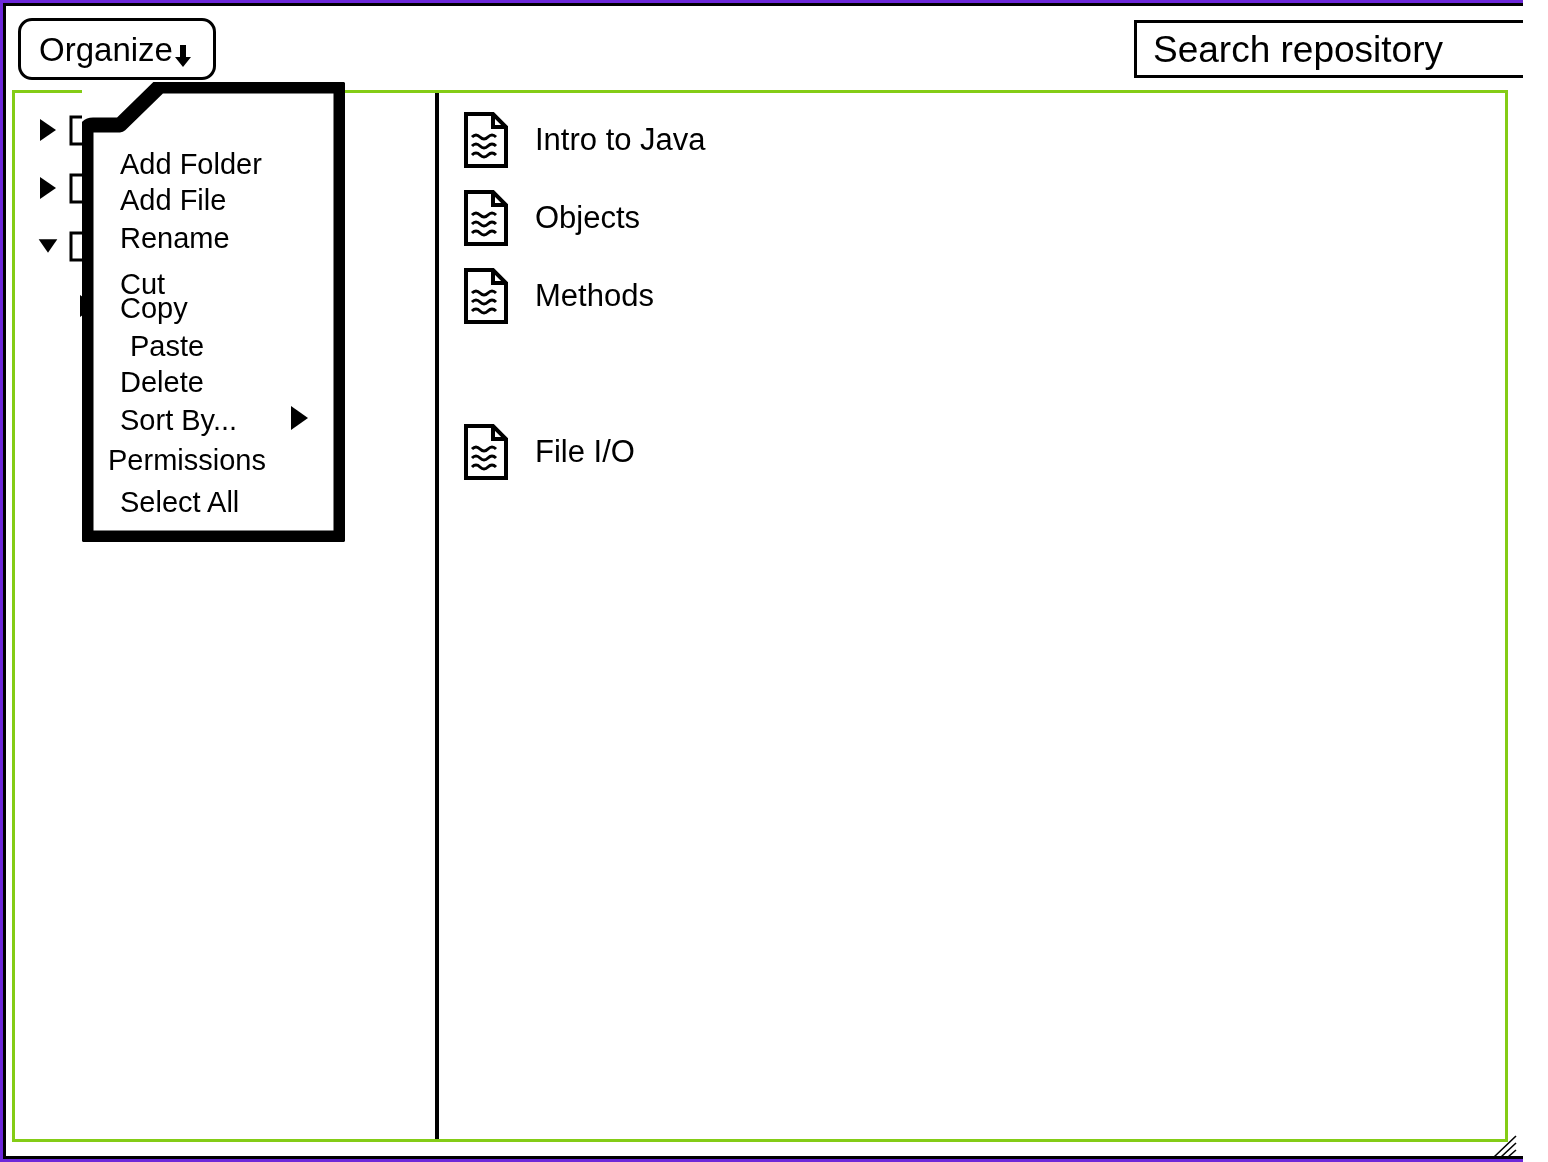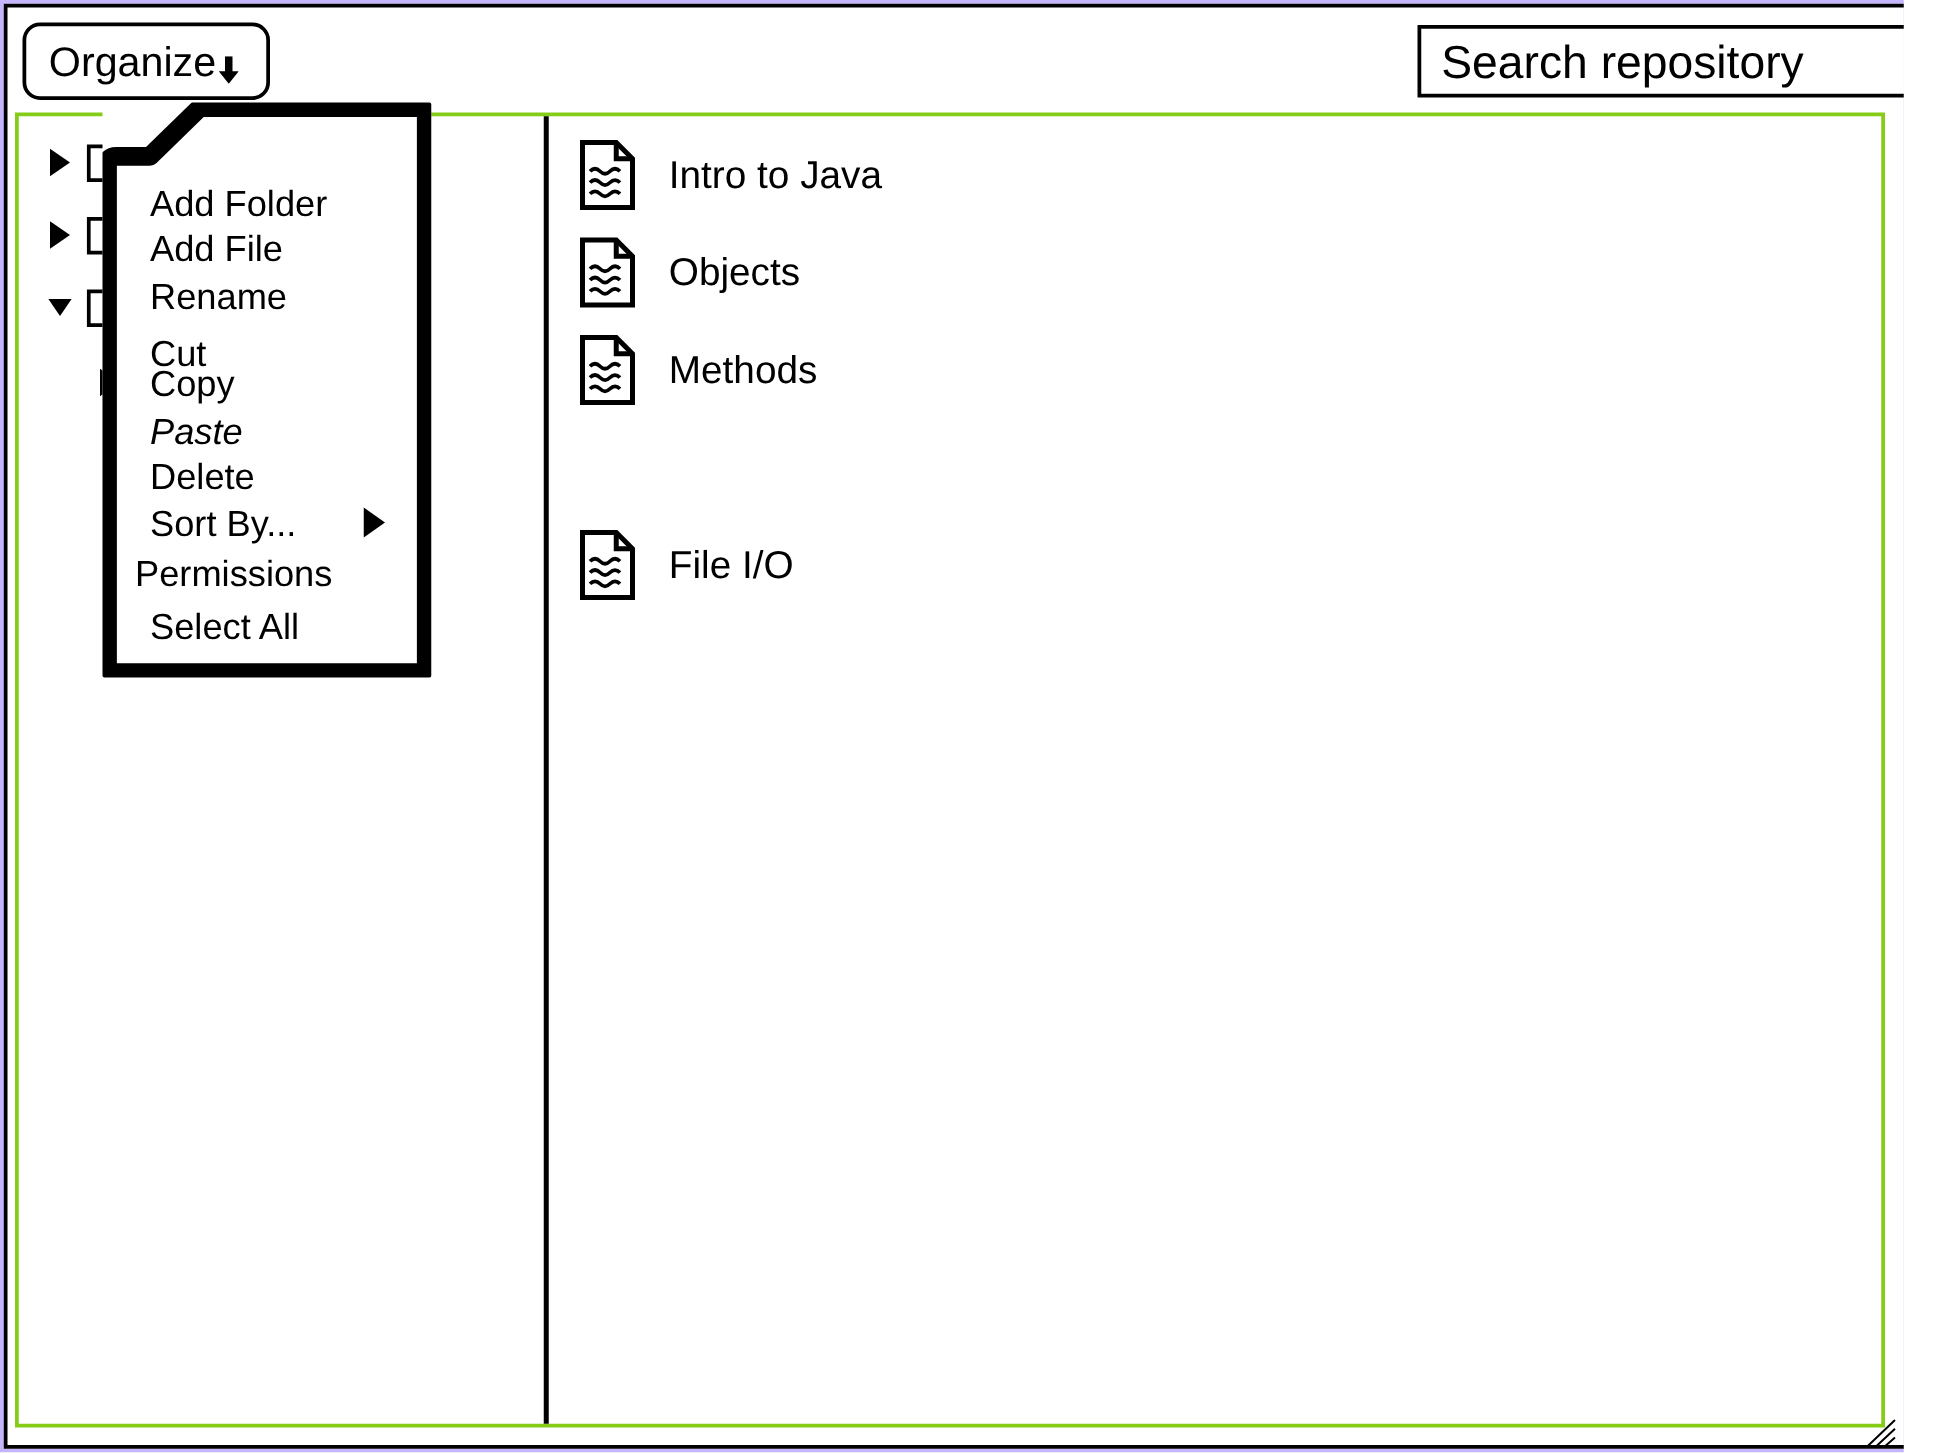--- a/index.html
+++ b/index.html
@@ -12,21 +12,21 @@
     font-family: "Liberation Sans", sans-serif;
     -webkit-font-smoothing: antialiased;
   }
 
   
   #app-window {
     position: relative;
     width: 1523px;
     height: 1162px;
     box-sizing: border-box;
-    background: #c4b5fd;
+    background: #6d28d9;
     overflow: hidden;
   }
 
   
   .window-frame {
     position: absolute;
     left: 3px;
     top: 3px;
     width: 1542px;
     height: 1156px;
@@ -367,21 +367,21 @@
     <svg class="menu-shape" viewBox="0 0 263 460" preserveAspectRatio="none">
       <path d="M38 43 L78 4 L252 4 Q259 4 259 11 L259 449 Q259 456 252 456
                L11 456 Q4 456 4 449 L4 50 Q4 43 11 43 Z" fill="#ffffff" stroke="#000000" stroke-width="15" stroke-linejoin="round"></path>
     </svg>
     <div class="ctx-items">
       <div class="ctx-item" style="left:38px; top:68px;">Add Folder</div>
       <div class="ctx-item" style="left:38px; top:104px;">Add File</div>
       <div class="ctx-item" style="left:38px; top:142px;">Rename</div>
       <div class="ctx-item" style="left:38px; top:188px;">Cut</div>
       <div class="ctx-item" style="left:38px; top:212px;">Copy</div>
-      <div class="ctx-item" style="left:38px; top:250px;font-style:italic;">Paste</div>
+      <div class="ctx-item" style="left:48px; top:250px;">Paste</div>
       <div class="ctx-item" style="left:38px; top:286px;">Delete</div>
       <div class="ctx-item" style="left:38px; top:324px;">Sort By...</div>
       <svg class="ctx-arrow" style="left:206px; top:322px;" viewBox="0 0 22 28">
         <path d="M3 2 L20 14 L3 26 Z" fill="#000"></path>
       </svg>
       <div class="ctx-item" style="left:26px; top:364px;">Permissions</div>
       <div class="ctx-item" style="left:38px; top:406px;">Select All</div>
     </div>
   </div>
 

